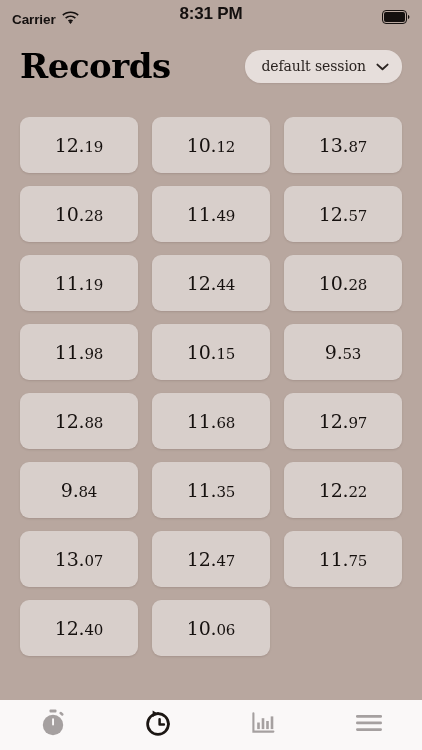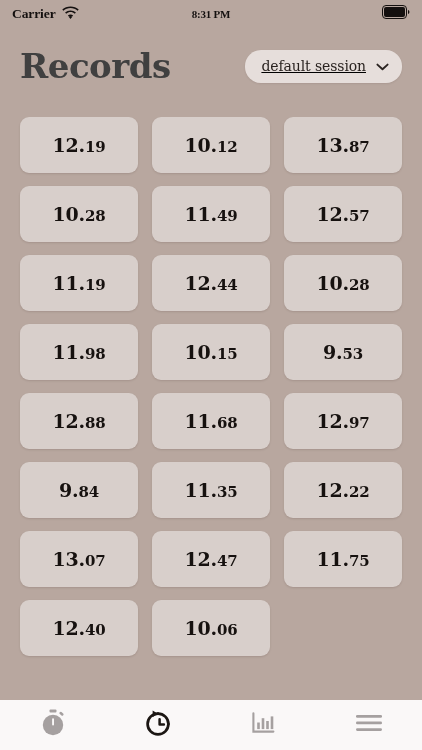--- a/index.html
+++ b/index.html
@@ -6,80 +6,77 @@
   html, body {
     width:422px; height:750px;
     overflow:hidden;
     font-family:"Liberation Sans", sans-serif;
   }
   body { background:#b8a79f; position:relative; }
 
   
   .statusbar {
     height:28px; width:100%;
-    display:flex; align-items:center;
+    display:flex; align-items:flex-end;
     padding:0 12px;
     position:relative;
     color:#14100f;
-    font-family:Liberation Serif, serif;
   }
   .sb-left { display:flex; align-items:center; gap:6px; }
   .sb-carrier { font-size:13.5px; font-weight:600; letter-spacing:-0.1px; }
   .sb-time {
     position:absolute; left:0; right:0; top:0; bottom:0;
     display:flex; align-items:center; justify-content:center;
-    font-size:11px; font-weight:700; letter-spacing:-0.2px;
+    font-size:17px; font-weight:700; letter-spacing:-0.2px;
     pointer-events:none;
   }
   .sb-right { margin-left:auto; display:flex; align-items:center; }
 
   
   .header {
     height:60px;
     padding:0 20px;
     display:flex; align-items:center; justify-content:space-between;
     margin-top:8px;
   }
   .page-title {
     font-family:"DejaVu Serif", "Liberation Serif", serif;
     font-size:34px; font-weight:700;
-    color:#404040;
+    color:#000000;
     letter-spacing:-0.5px;
     line-height:1;
   }
   .session-select {
     background:#e6dedb;
     border-radius:16px;
     height:33px;
     padding:0 13px 0 16px;
     display:flex; align-items:center; gap:10px;
     box-shadow:0 1px 2px rgba(60,40,35,0.10);
     cursor:pointer;
-    text-decoration:underline;
   }
   .session-label {
     font-family:"DejaVu Serif", "Liberation Serif", serif;
     font-size:14px; color:#2a2320; letter-spacing:-0.1px;
   }
   .chev { display:block; }
 
   
   .grid-wrap {
     position:absolute;
     top:117px; left:0; right:0; bottom:50px;
     overflow:hidden;
   }
   .grid {
     display:grid;
     grid-template-columns:repeat(3, 118px);
     justify-content:center;
     column-gap:14px;
     row-gap:13px;
     padding:0 20px;
-    font-weight:bold;
   }
   .record-card {
     height:56px;
     background:#d8cfcb;
     border-radius:9px;
     display:flex; align-items:center; justify-content:center;
     box-shadow:0 1px 2px rgba(70,50,44,0.16);
     cursor:pointer;
   }
   .rec-val {

